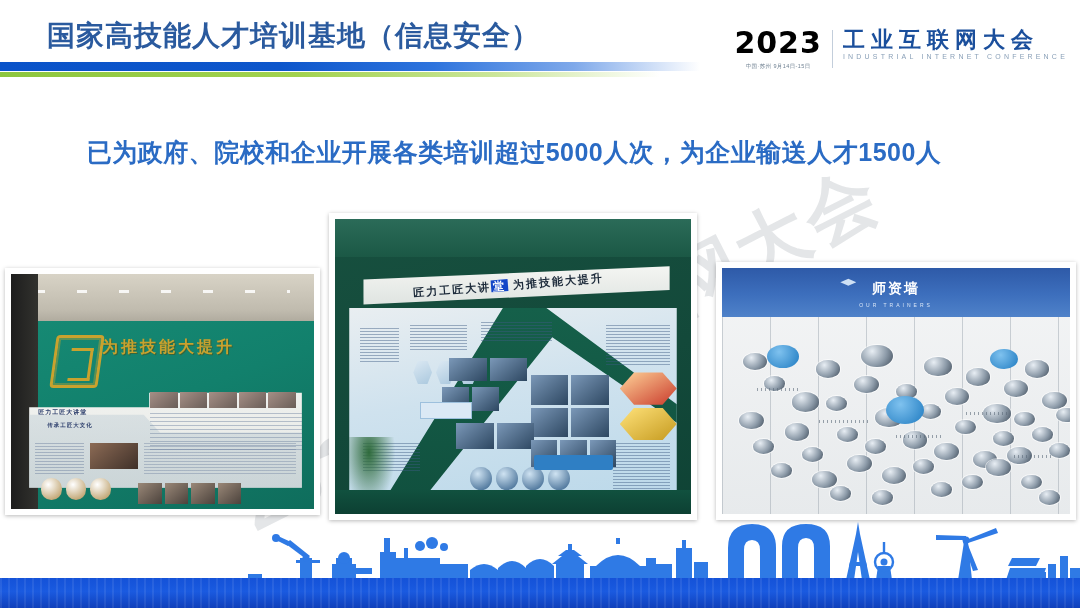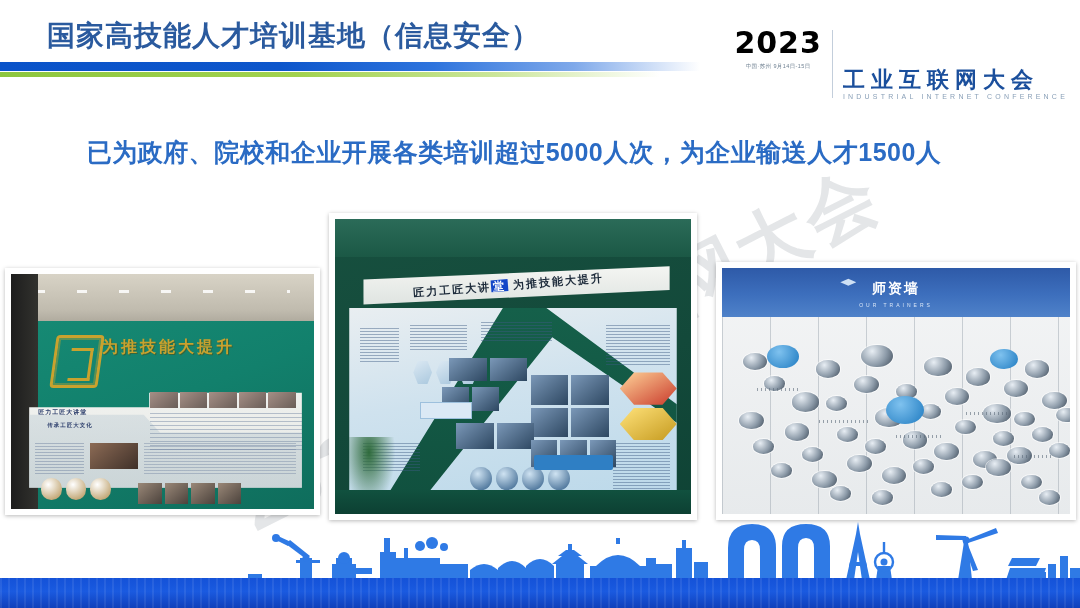--- a/index.html
+++ b/index.html
@@ -32,21 +32,21 @@
   .conf-logo{position:absolute;right:12px;top:28px;display:flex;align-items:flex-start;}
   .logo-year-wrap{display:flex;flex-direction:column;align-items:center;padding-right:10px;}
   .logo-year{
     font-size:30px;font-weight:bold;letter-spacing:1px;line-height:1;
     color:#000000;font-family:"DejaVu Sans",sans-serif;
   }
   .logo-date{
     margin-top:5px;font-size:5.5px;color:#6d7f90;letter-spacing:.4px;white-space:nowrap;
   }
   .logo-sep{width:1px;background:#c3cedb;align-self:stretch;margin:2px 10px 2px 0;}
-  .logo-right{display:flex;flex-direction:column;margin-top:40px;}
+  .logo-right{display:flex;flex-direction:column;}
   .logo-cn{
     font-size:22px;font-weight:bold;color:#1b4f9c;letter-spacing:6px;line-height:1.05;
     white-space:nowrap;
   }
   .logo-en{
     font-size:7px;color:#8aa0b8;letter-spacing:3.2px;white-space:nowrap;margin-top:2px;
   }
   .logo-slogan{
     font-size:8.5px;color:#2e63ad;letter-spacing:.6px;white-space:nowrap;margin-top:3px;font-weight:bold;
   }

